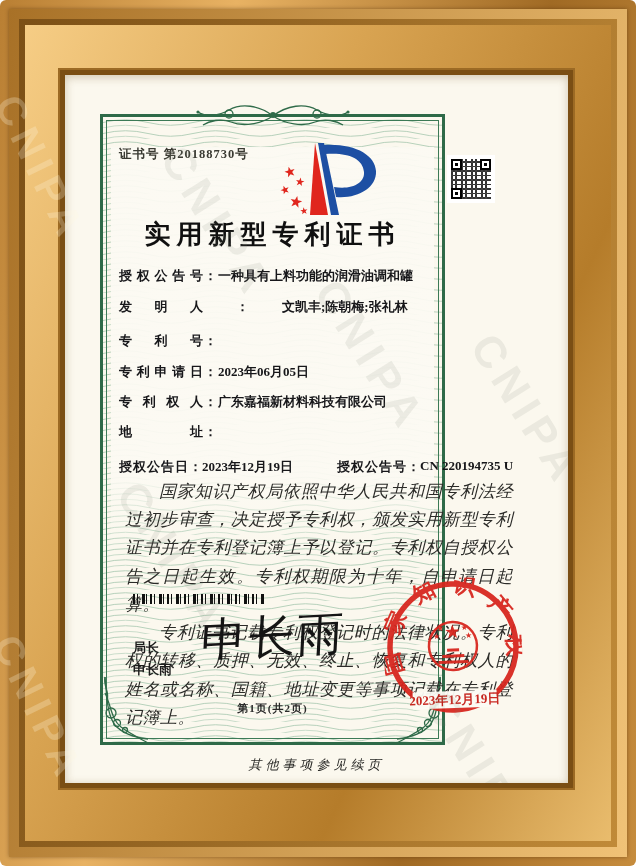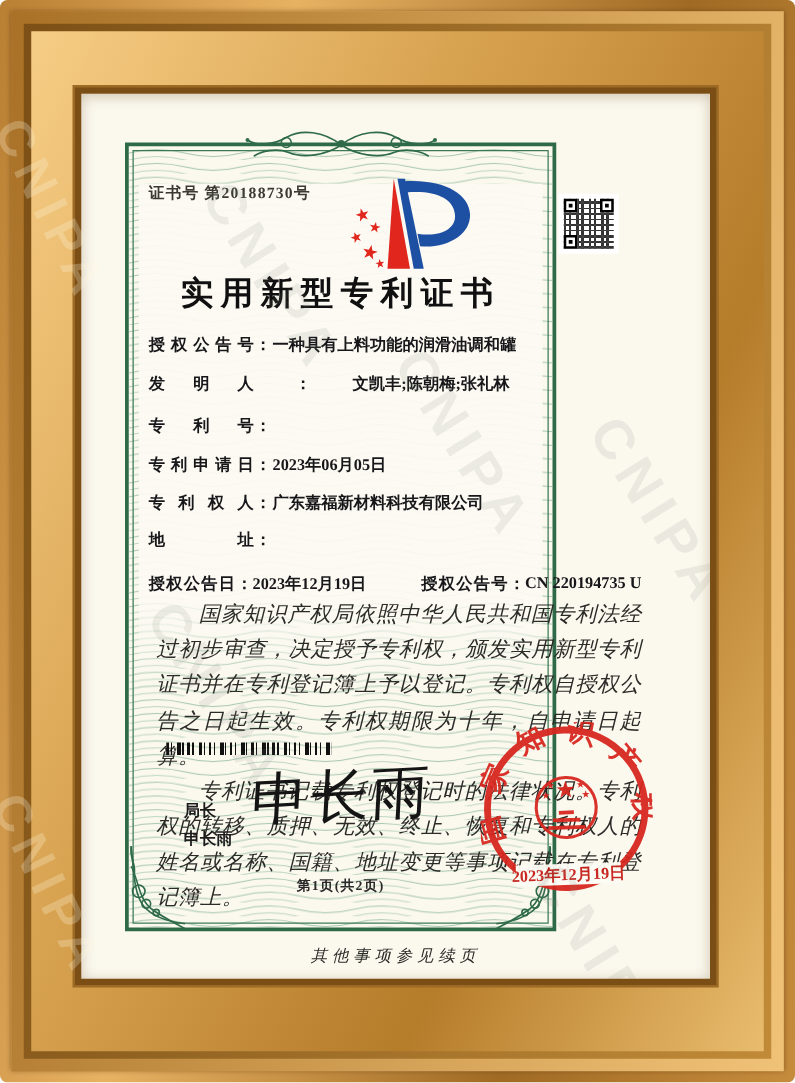--- a/index.html
+++ b/index.html
@@ -52,22 +52,22 @@
   .r6 .val{max-width:296px;}
   .grant{position:absolute;left:16px;top:341px;width:398px;z-index:2;font-size:13px;font-weight:bold;color:#17171a;}
   .grant .g2{position:absolute;left:218px;top:0;display:flex;}
   .grant .g1{display:flex;}
   .grant .lbl{letter-spacing:1px;}
   .legal{position:absolute;left:22px;top:361px;width:388px;z-index:2;color:#2b2b28;
          font-style:italic;font-size:17px;line-height:1.66;letter-spacing:.5px;text-align:justify;}
   .legal p{margin:0;text-indent:2em;}
   .barcode{position:absolute;left:30px;top:477px;width:132px;height:10px;z-index:2;
      background:repeating-linear-gradient(90deg,#111 0 2px,transparent 2px 4px,#111 4px 5px,transparent 5px 9px,#111 9px 12px,transparent 12px 13px,#111 13px 14px,transparent 14px 17px);}
-  .director{position:absolute;left:30px;top:521px;z-index:2;font-family:Liberation Sans, sans-serif;
-            font-size:13px;font-weight:bold;color:#1c1c1c;line-height:1.7;margin-left:14px;}
+  .director{position:absolute;left:30px;top:521px;z-index:2;font-family:Liberation Mono, monospace;
+            font-size:13px;font-weight:bold;color:#1c1c1c;line-height:1.7;}
   .signature{position:absolute;left:98px;top:488px;width:200px;z-index:3;font-size:46px;color:#141414;
              transform:rotate(-3deg) skewX(-6deg);letter-spacing:2px;}
   .seal{position:absolute;left:281px;top:461px;width:138px;height:138px;z-index:5;
         transform:rotate(-2deg);opacity:.94;}
   .page-info{position:absolute;left:0;right:0;top:584px;text-align:center;z-index:2;
              font-size:11px;font-weight:bold;color:#2a2a2a;letter-spacing:1px;}
   .footer-note{position:absolute;left:0;right:0;top:681px;text-align:center;font-style:italic;
                font-size:13px;letter-spacing:4px;color:#2b2b28;z-index:2;}
 </style>
 </head>

